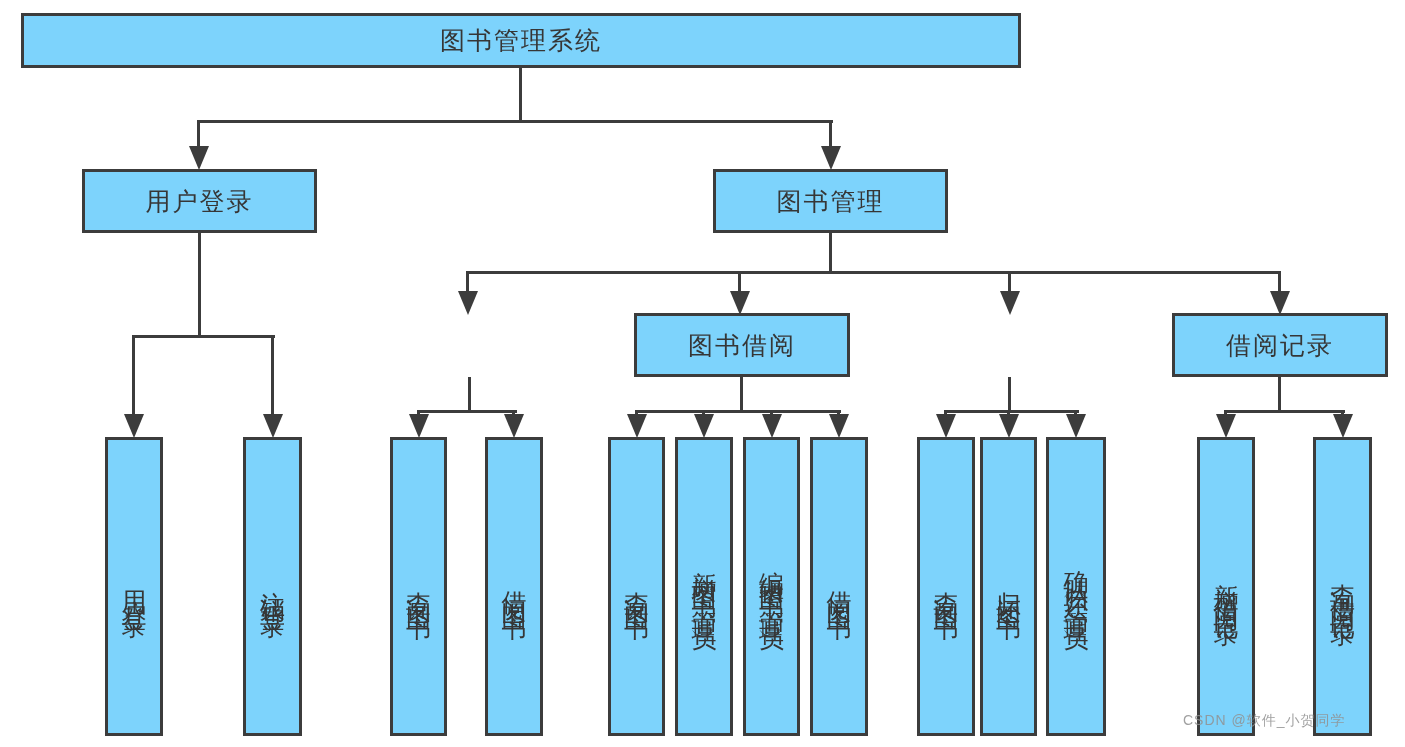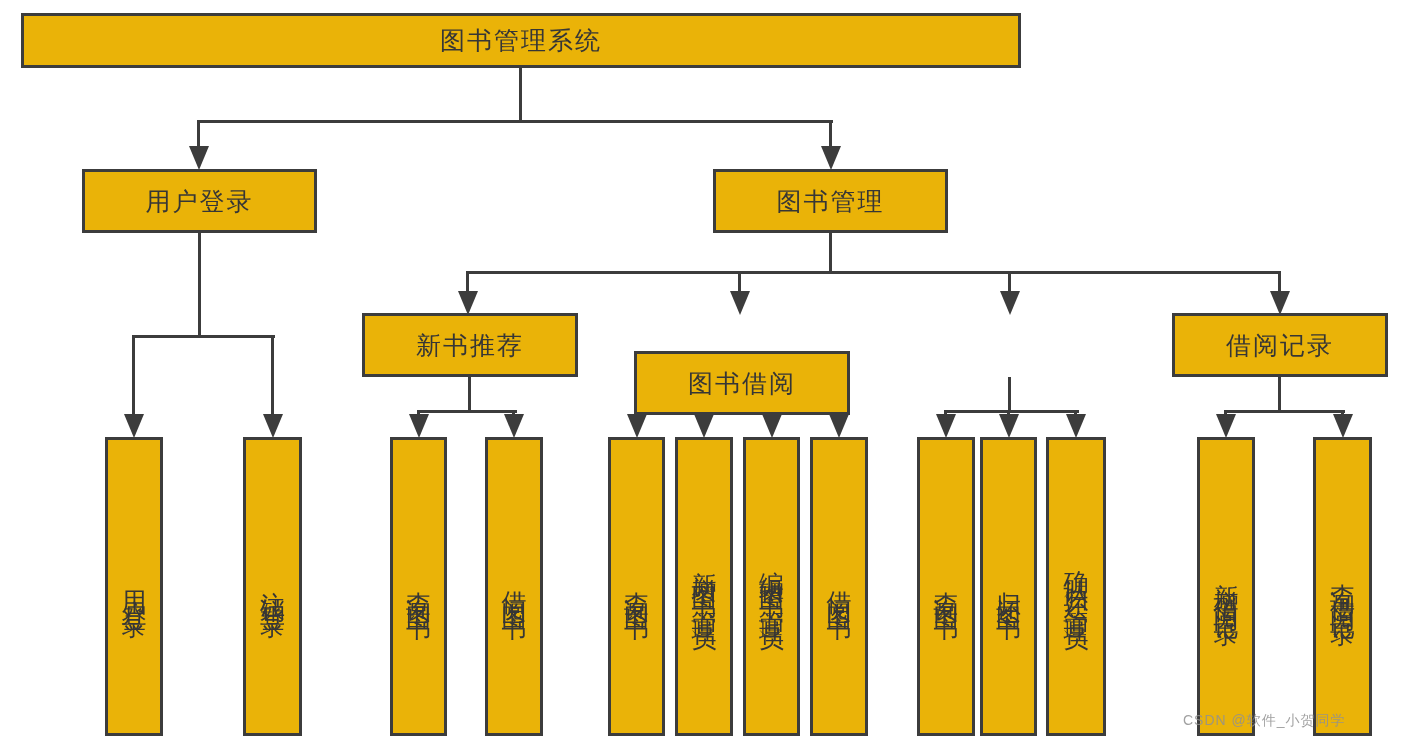--- a/index.html
+++ b/index.html
@@ -1,21 +1,21 @@
 <!DOCTYPE html>
 <html><head>
 <meta charset="utf-8">
 <style>
   html,body{margin:0;padding:0;background:#fff;}
   .canvas{
     position:relative;width:1405px;height:747px;background:#ffffff;
     font-family:"Liberation Sans","DejaVu Sans",sans-serif;overflow:hidden;
   }
   .box{
-    position:absolute;box-sizing:border-box;background:#eab308;
+    position:absolute;box-sizing:border-box;background:#7dd3fc;
     border:3px solid #3c3c3c;display:flex;align-items:center;justify-content:center;
     color:#363636;font-size:25px;letter-spacing:2px;z-index:2;text-align:center;
   }
   .vlabel{
     writing-mode:vertical-rl;text-orientation:mixed;
     letter-spacing:8px;line-height:1.15;white-space:nowrap;
   }
   .lv{position:absolute;width:3px;background:#3c3c3c;z-index:1;}
   .lh{position:absolute;height:3px;background:#3c3c3c;z-index:1;}
   .ah{
@@ -64,24 +64,21 @@
   <div class="lh" style="left:466px;top:271px;width:815px;"></div>
   <div class="lv" style="left:466px;top:271px;height:22px;"></div>
   <div class="ah" style="left:458px;top:291px;"></div>
   <div class="lv" style="left:738px;top:271px;height:22px;"></div>
   <div class="ah" style="left:730px;top:291px;"></div>
   <div class="lv" style="left:1008px;top:271px;height:22px;"></div>
   <div class="ah" style="left:1000px;top:291px;"></div>
   <div class="lv" style="left:1278px;top:271px;height:22px;"></div>
   <div class="ah" style="left:1270px;top:291px;"></div>
 
-  <div class="box" style="left:362px;top:313px;width:216px;height:64px;">
-    <span>新书推荐</span>
-  </div>
-  <div class="box" style="left:634px;top:313px;width:216px;height:64px;margin-top:38px;">
+  <div class="box" style="left:634px;top:313px;width:216px;height:64px;">
     <span>图书借阅</span>
   </div>
   <div class="box" style="left:1172px;top:313px;width:216px;height:64px;">
     <span>借阅记录</span>
   </div>
 
   <div class="lv" style="left:468px;top:377px;height:33px;"></div>
   <div class="lh" style="left:417px;top:410px;width:100px;"></div>
   <div class="lv" style="left:417px;top:410px;height:8px;"></div>
   <div class="ah" style="left:409px;top:414px;"></div>

